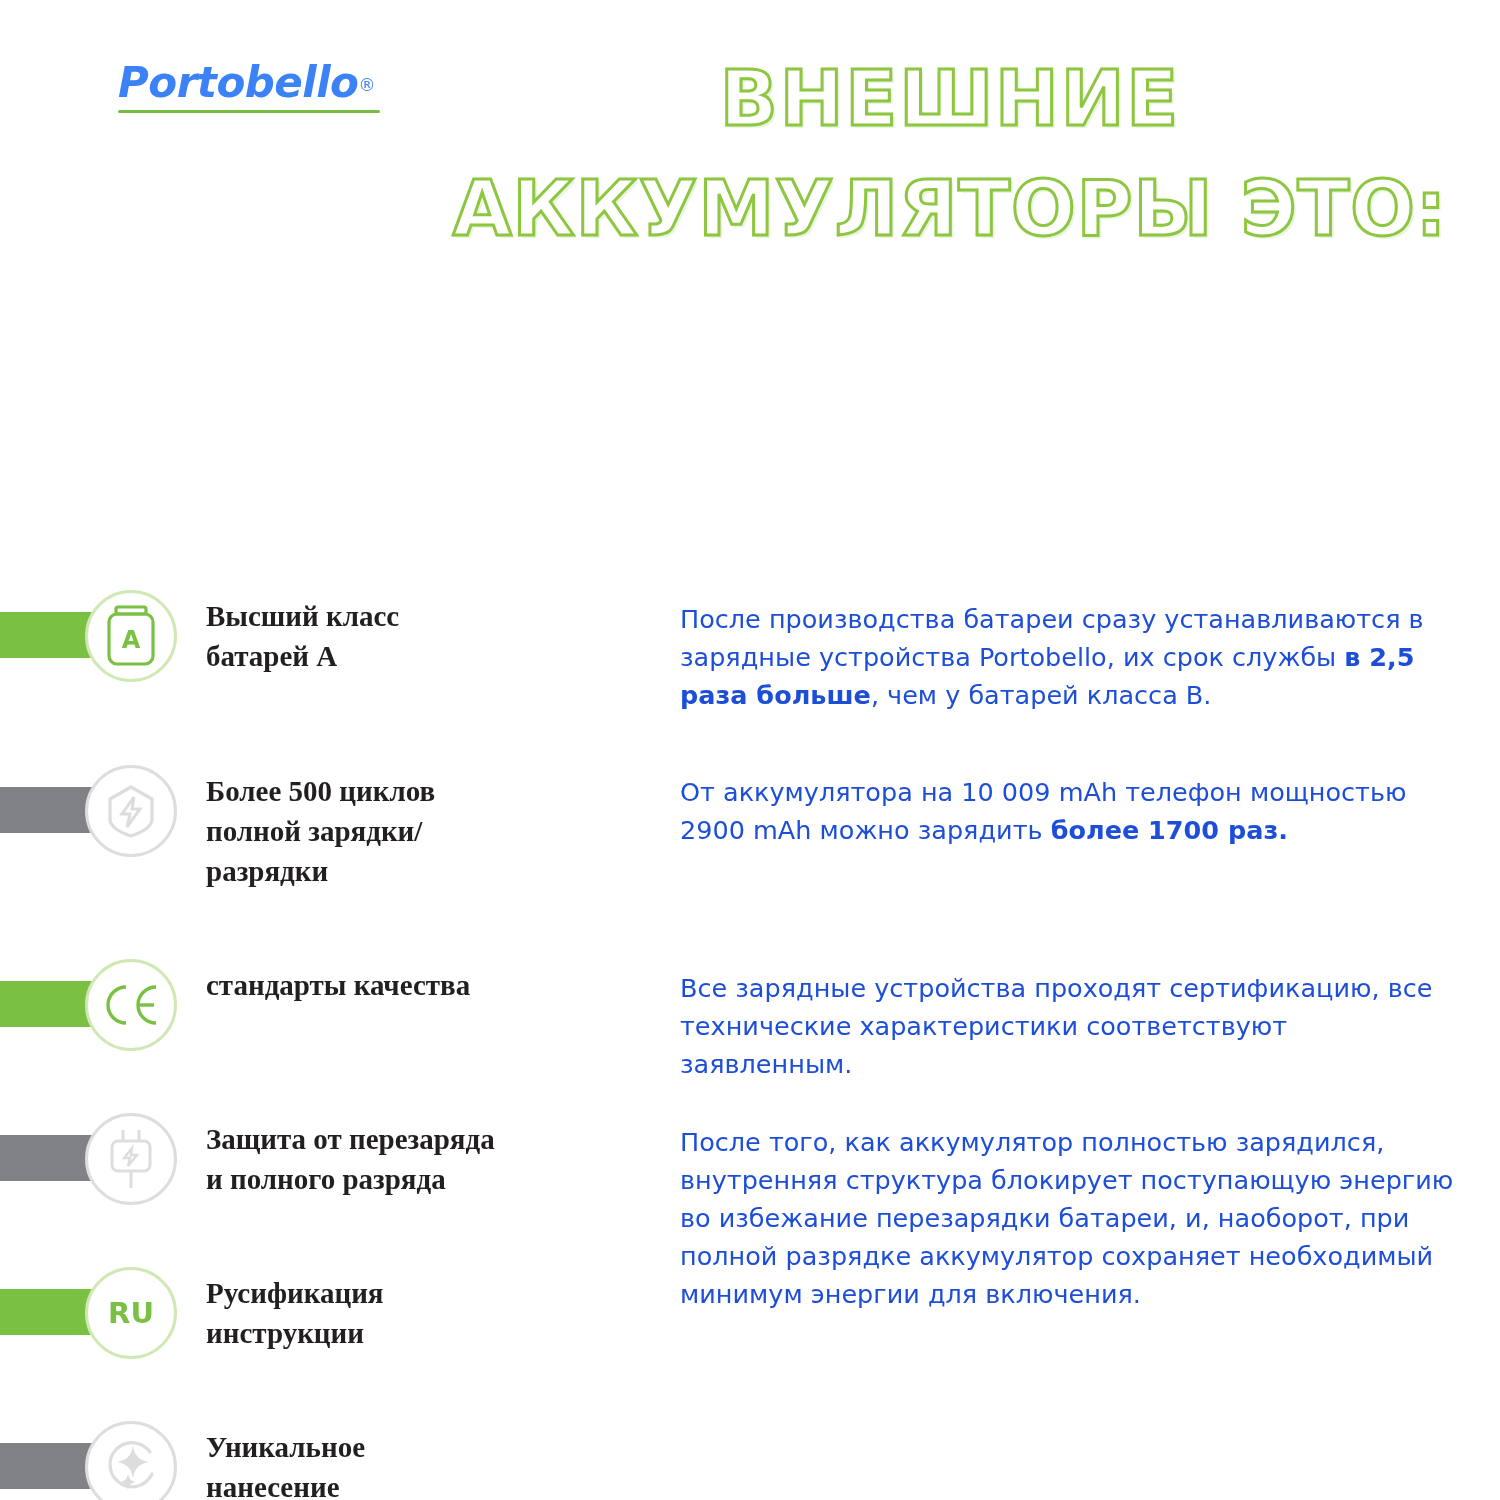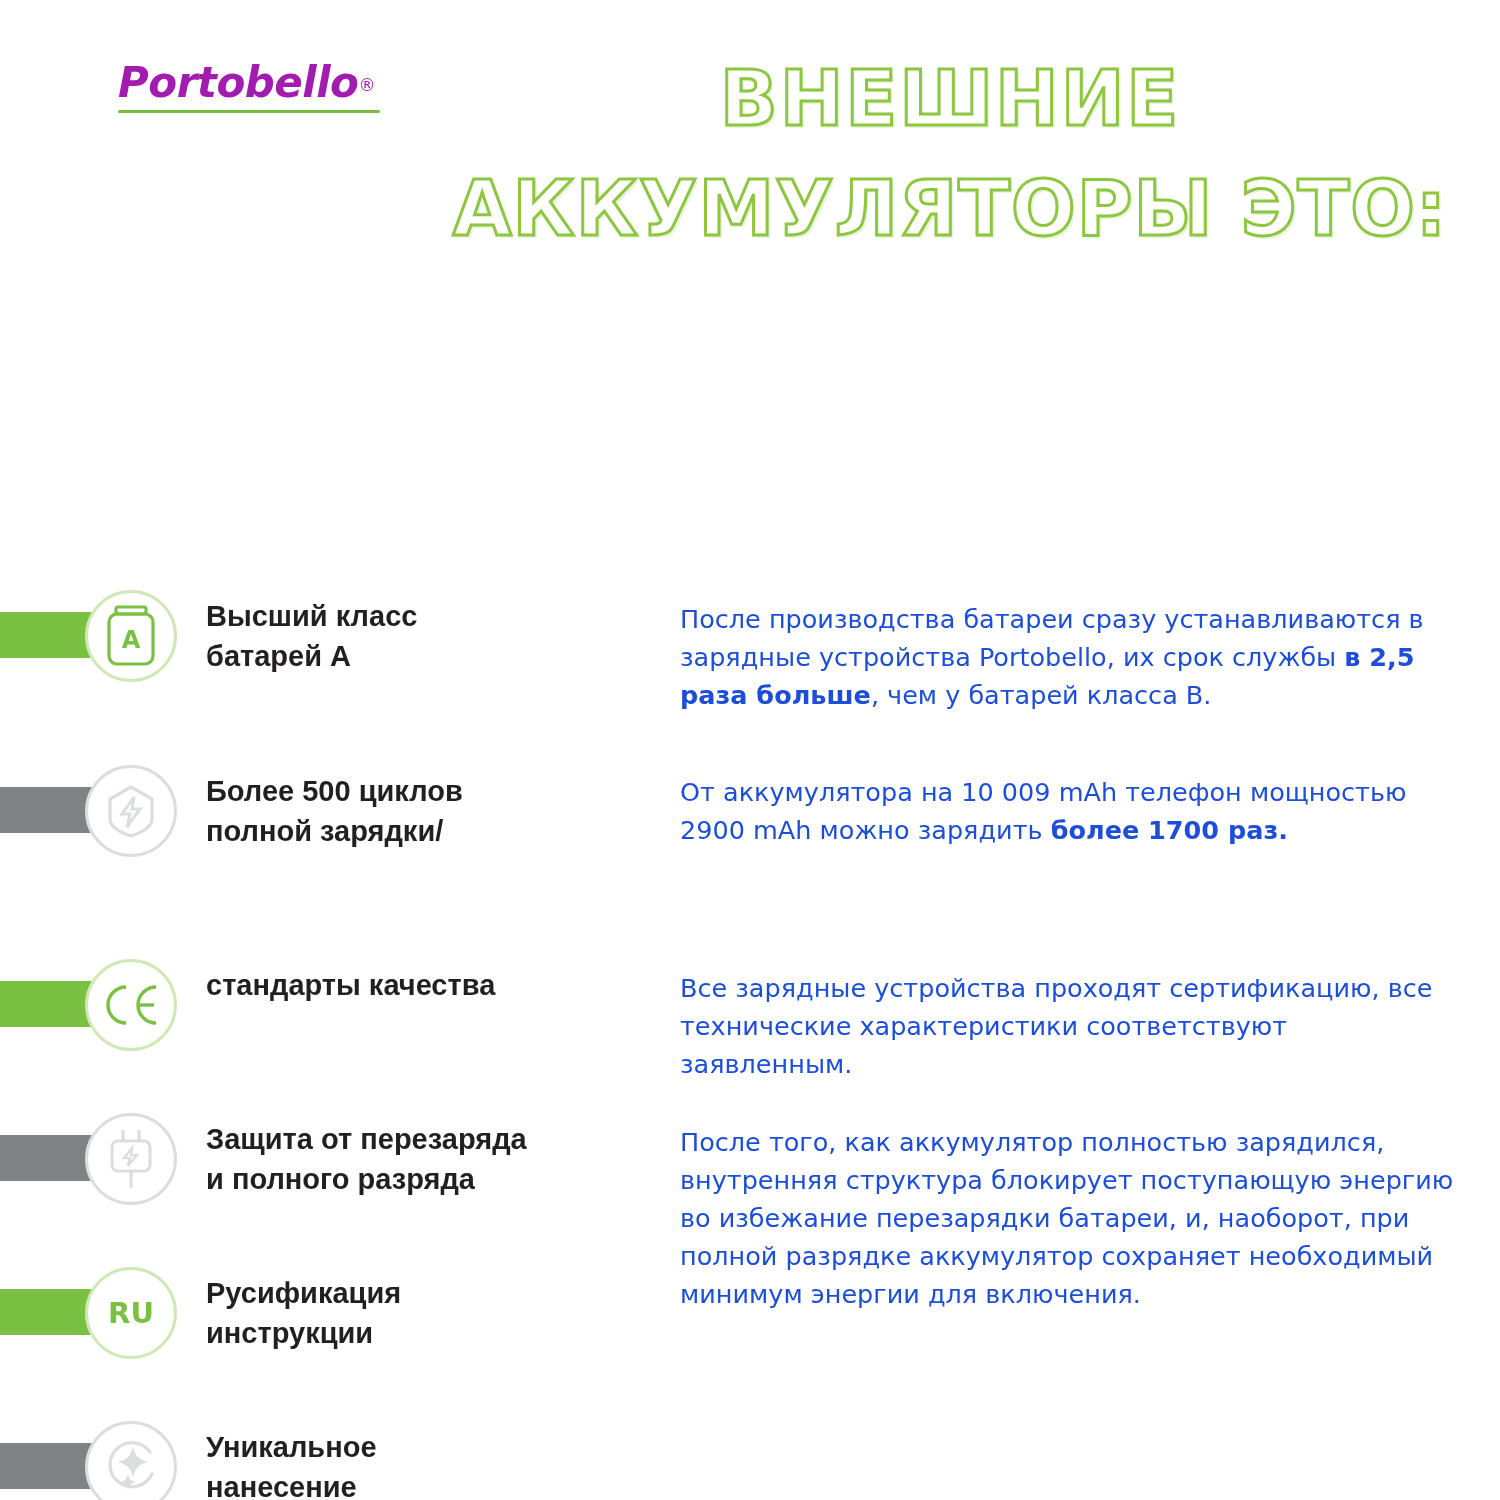--- a/index.html
+++ b/index.html
@@ -25,21 +25,21 @@
     position: absolute;
     left: 118px;
     top: 62px;
     width: 270px;
   }
   .logo-text {
     font-family: "DejaVu Sans", sans-serif;
     font-style: italic;
     font-weight: bold;
     font-size: 42px;
-    color: #a21caf;
+    color: #3b82f6;
     letter-spacing: -0.5px;
     line-height: 1;
     position: relative;
     display: inline-block;
   }
   .logo-reg {
     font-size: 17px;
     vertical-align: super;
     font-style: normal;
     font-weight: normal;
@@ -110,21 +110,21 @@
     align-items: center;
     justify-content: center;
   }
   .circle.green-ring { border-color: #cfe8b4; }
 
   .feature-title {
     position: absolute;
     left: 206px;
     top: 6px;
     width: 460px;
-    font-family: Liberation Sans, sans-serif;
+    font-family: Liberation Serif, serif;
     font-weight: bold;
     font-size: 29px;
     line-height: 40px;
     color: #231f20;
   }
   .feature-desc {
     position: absolute;
     left: 680px;
     width: 780px;
     font-family: "DejaVu Sans", sans-serif;
@@ -180,20 +180,21 @@
     <div class="bar gray"></div>
     <div class="circle">
       <svg class="icon-svg" width="56" height="56" viewBox="0 0 56 56">
         <path d="M28 4 L49 16 L49 36 Q49 46 28 53 Q7 46 7 36 L7 16 Z" fill="none" stroke="#dcdddf" stroke-width="3.2" stroke-linejoin="round"></path>
         <path d="M31 14 L19 31 L27 31 L24 44 L37 26 L29 26 Z" fill="none" stroke="#dcdddf" stroke-width="3"></path>
       </svg>
     </div>
     <div class="feature-title">
       <div>Более 500 циклов</div>
       <div>полной зарядки/</div>
+      <div>разрядки</div>
     </div>
     <div class="feature-desc" style="top:8px">
       <span>От аккумулятора на 10 009 mAh телефон мощностью 2900 mAh можно зарядить </span><b>более 1700 раз.</b>
     </div>
   </div>
 
   <div class="feature" style="top:694px">
     <div class="bar green"></div>
     <div class="circle green-ring">
       <svg class="icon-svg" width="62" height="50" viewBox="0 0 62 50">

